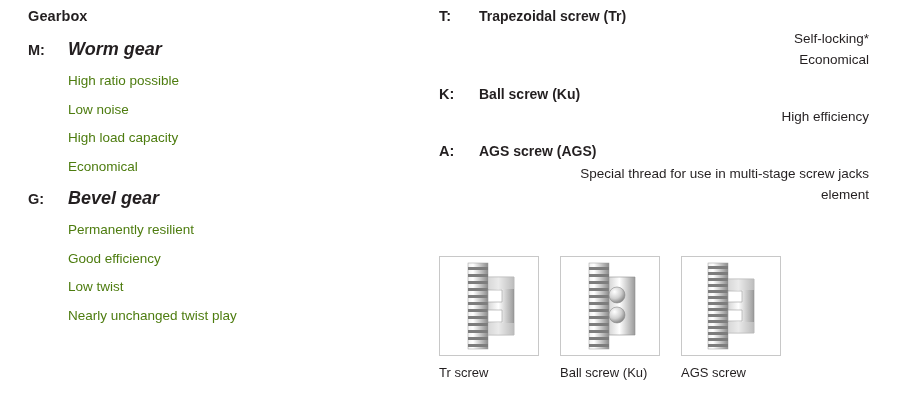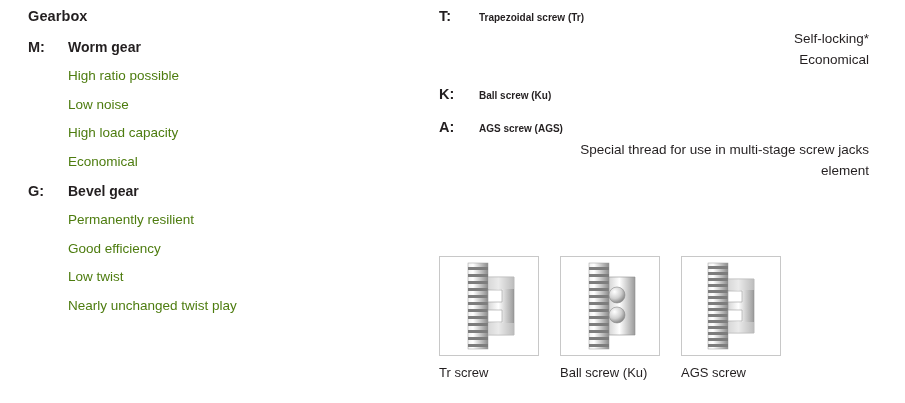--- a/index.html
+++ b/index.html
@@ -50,22 +50,23 @@
     align-items: baseline;
     margin-bottom: 14px;
   }
   .key {
     width: 40px;
     flex: 0 0 40px;
     font-size: 14.5px;
     font-weight: bold;
   }
   .group-title {
-    font-size: 14px;
-    font-weight: bold;
+    font-size: 18px;
+    font-weight: bold;
+    font-style: italic;
   }
   .bullet-list {
     margin: 0;
     padding: 0;
     list-style: none;
   }
   .bullet-list li {
     font-size: 13.5px;
     line-height: 1;
     padding-left: 40px;
@@ -80,21 +81,21 @@
     display: flex;
     align-items: baseline;
   }
   .rkey {
     width: 40px;
     flex: 0 0 40px;
     font-size: 14.5px;
     font-weight: bold;
   }
   .rtitle {
-    font-size: 10px;
+    font-size: 14px;
     font-weight: bold;
   }
   .rline {
     font-size: 13.5px;
     line-height: 1.33;
     padding-left: 40px;
     margin-top: 6px;
     max-width: 390px;
     text-align: right;
   }
@@ -177,20 +178,21 @@
       </div>
       <div class="rline">Self-locking*</div>
       <div class="rline">Economical</div>
     </div>
 
     <div class="rgroup">
       <div class="rgroup-head">
         <span class="rkey">K:</span>
         <span class="rtitle">Ball screw (Ku)</span>
       </div>
+      <div class="rline">High efficiency</div>
     </div>
 
     <div class="rgroup">
       <div class="rgroup-head">
         <span class="rkey">A:</span>
         <span class="rtitle">AGS screw (AGS)</span>
       </div>
       <div class="rline">Special thread for use in multi-stage screw jacks</div>
       <div class="rline">element</div>
     </div>

